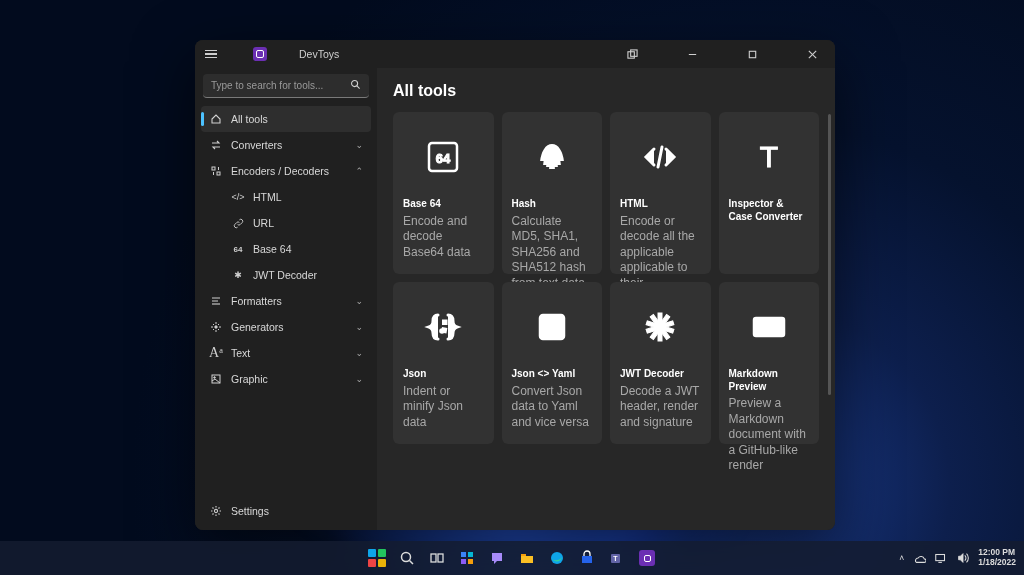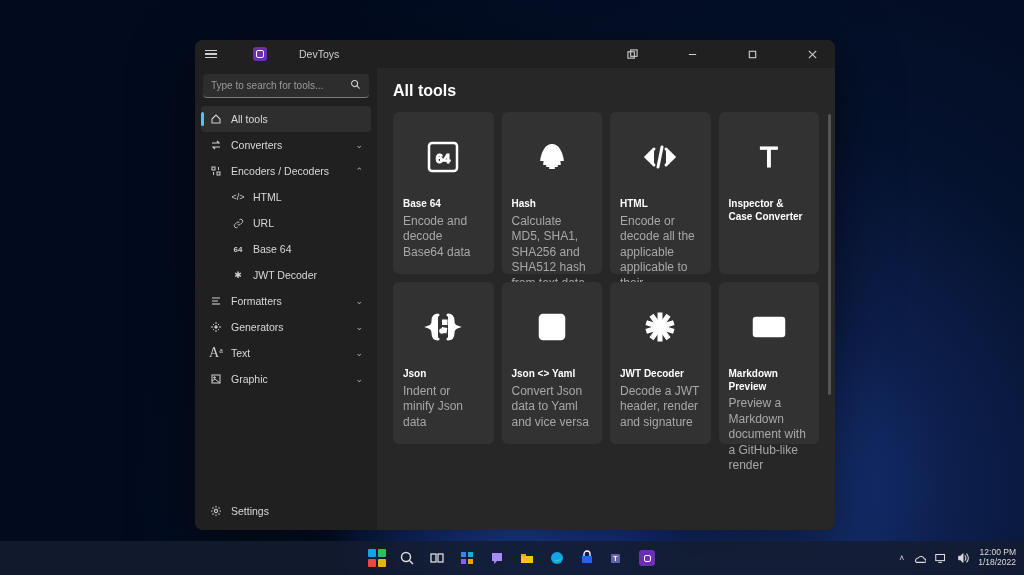--- a/index.html
+++ b/index.html
@@ -104,21 +104,21 @@
 
   
   .taskbar {
     position:absolute; left:0; right:0; bottom:0; height:34px;
     background:rgba(20,28,48,0.85); backdrop-filter:blur(10px);
     display:flex; align-items:center;
   }
   .taskbar .center { position:absolute; left:50%; transform:translateX(-50%); display:flex; gap:4px; }
   .taskbar .tbtn { width:26px; height:26px; border-radius:4px; display:flex; align-items:center; justify-content:center; cursor:pointer; }
   .taskbar .right { position:absolute; right:8px; display:flex; align-items:center; gap:8px; color:#dcdcdc; font-size:8.5px; }
-  .taskbar .right .clock { text-align:right; line-height:1.15; }
+  .taskbar .right .clock { line-height:1.15;font-weight:bold; }
   .taskbar svg { display:block; }
 
   .tb-win { width:18px; height:18px; display:grid; grid-template-columns:1fr 1fr; grid-template-rows:1fr 1fr; gap:1.5px; }
   .tb-win span:nth-child(1){background:#0ea5e9;} .tb-win span:nth-child(2){background:#22c55e;}
   .tb-win span:nth-child(3){background:#ef4444;} .tb-win span:nth-child(4){background:#eab308;}
   .tb-win span{border-radius:1px;}
 </style>
 </head>
 <body>
 

